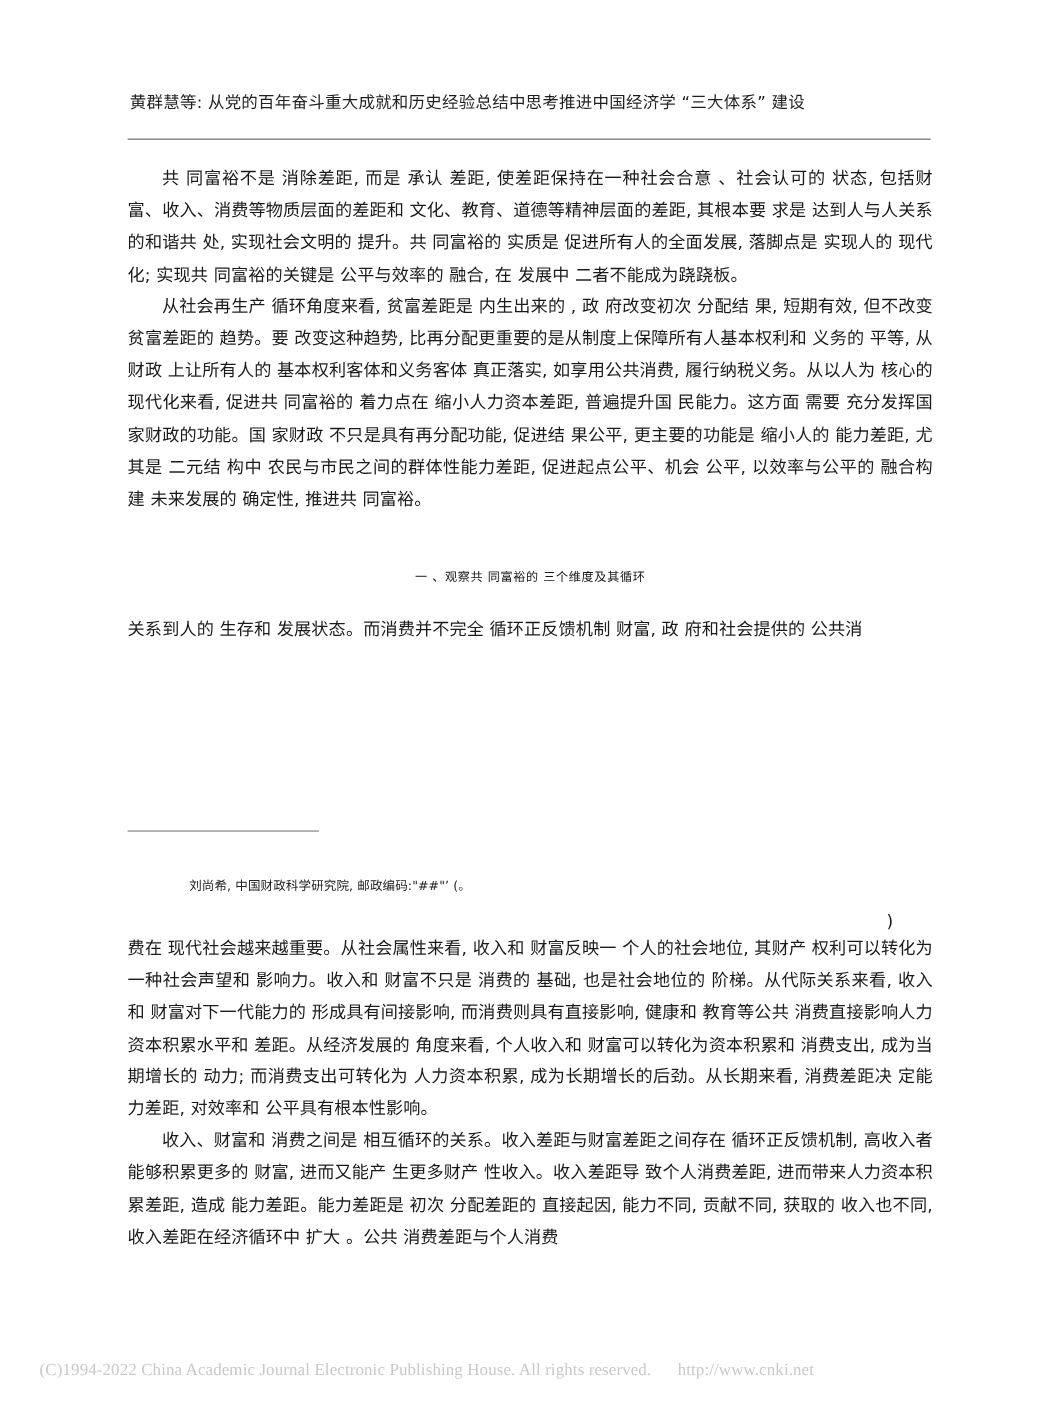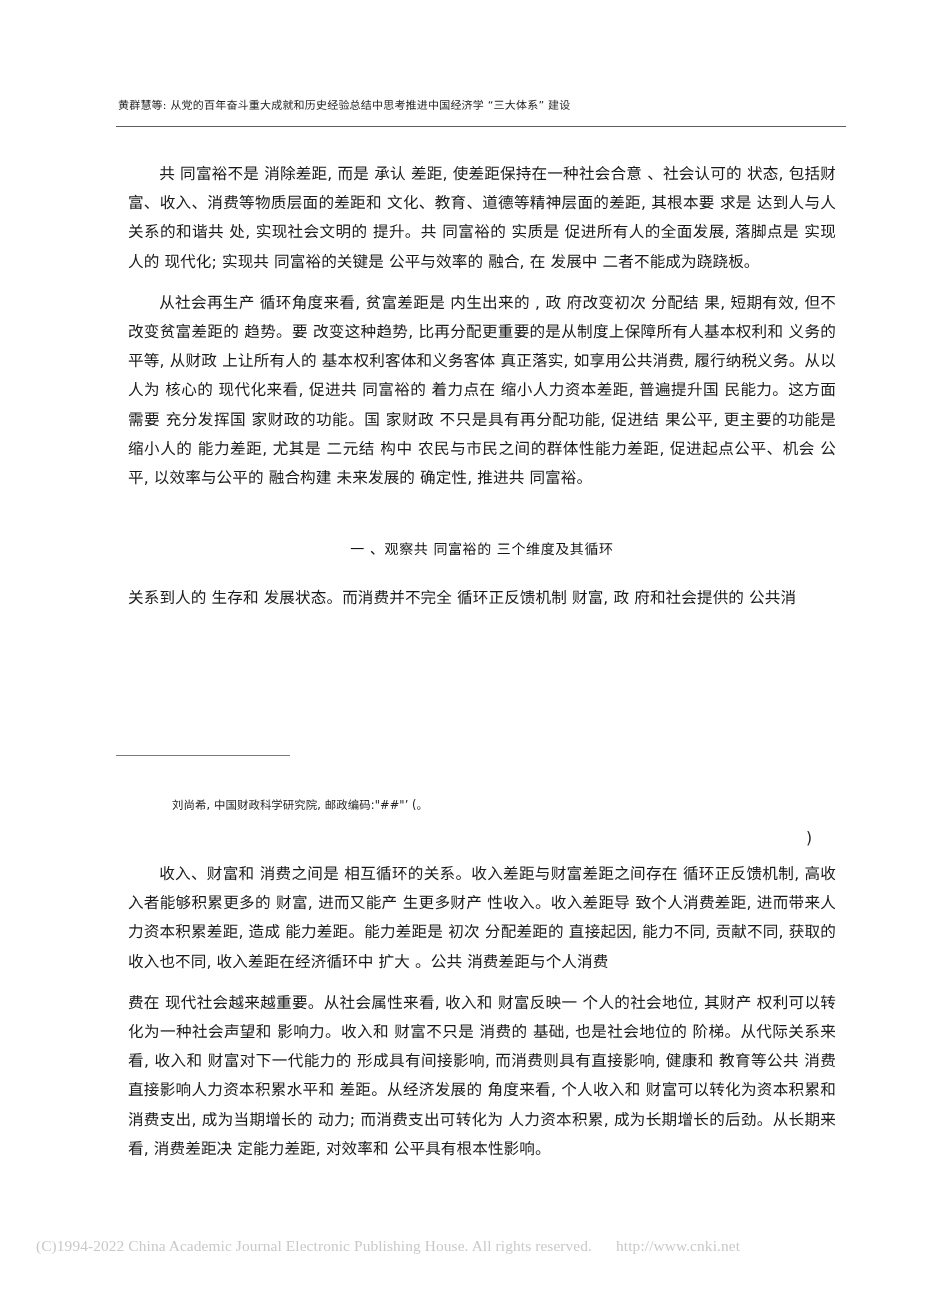--- a/index.html
+++ b/index.html
@@ -21,23 +21,23 @@
     margin: 0 auto;
     background: #ffffff;
     overflow: hidden;
     box-sizing: border-box;
   }
 
   
   .running-head {
     position: absolute;
     left: 118px;
-    top: 96px;
+    top: 83px;
     width: 730px;
-    font-size: 11px;
+    font-size: 15px;
     line-height: 20px;
     letter-spacing: 0.2px;
     color: #1f1f1f;
     white-space: nowrap;
     overflow: hidden;
   }
   .head-rule {
     position: absolute;
     left: 116px;
     top: 126px;
@@ -48,33 +48,33 @@
 
   
   .body-col {
     position: absolute;
     left: 116px;
     top: 148px;
     width: 732px;
   }
 
   p.para {
-    margin: 12px;
+    margin: 0;
     font-size: 15.6px;
     line-height: 29.2px;
     text-align: justify;
     text-justify: inter-ideograph;
     letter-spacing: 0.1px;
     color: #1a1a1a;
   }
   p.indent { text-indent: 2em; }
 
   .section-title {
-    margin: 4px;
-    font-size: 14px;
+    margin: 15px;
+    font-size: 11px;
     line-height: 29.2px;
     text-align: center;
     font-weight: 400;
     letter-spacing: 0.6px;
     color: #141414;
   }
   .gap-before-title { height: 26px; }
   .gap-after-title  { height: 4px; }
 
   
@@ -156,23 +156,23 @@
   </div>
 
   <div class="fn-rule"></div>
 
   <div class="footnote">刘尚希, 中国财政科学研究院, 邮政编码:"##"’ (。</div>
 
   <div class="stray-paren">)</div>
 
   <div class="body-col-lower">
 
+    <p class="para">费在 现代社会越来越重要。从社会属性来看, 收入和 财富反映一 个人的社会地位, 其财产 权利可以转化为一种社会声望和 影响力。收入和 财富不只是 消费的 基础, 也是社会地位的 阶梯。从代际关系来看, 收入和 财富对下一代能力的 形成具有间接影响, 而消费则具有直接影响, 健康和 教育等公共 消费直接影响人力资本积累水平和 差距。从经济发展的 角度来看, 个人收入和 财富可以转化为资本积累和 消费支出, 成为当期增长的 动力; 而消费支出可转化为 人力资本积累, 成为长期增长的后劲。从长期来看, 消费差距决 定能力差距, 对效率和 公平具有根本性影响。</p>
+
     <p class="para indent">收入、财富和 消费之间是 相互循环的关系。收入差距与财富差距之间存在 循环正反馈机制, 高收入者能够积累更多的 财富, 进而又能产 生更多财产 性收入。收入差距导 致个人消费差距, 进而带来人力资本积累差距, 造成 能力差距。能力差距是 初次 分配差距的 直接起因, 能力不同, 贡献不同, 获取的 收入也不同, 收入差距在经济循环中 扩大 。公共 消费差距与个人消费</p>
-
-    <p class="para">费在 现代社会越来越重要。从社会属性来看, 收入和 财富反映一 个人的社会地位, 其财产 权利可以转化为一种社会声望和 影响力。收入和 财富不只是 消费的 基础, 也是社会地位的 阶梯。从代际关系来看, 收入和 财富对下一代能力的 形成具有间接影响, 而消费则具有直接影响, 健康和 教育等公共 消费直接影响人力资本积累水平和 差距。从经济发展的 角度来看, 个人收入和 财富可以转化为资本积累和 消费支出, 成为当期增长的 动力; 而消费支出可转化为 人力资本积累, 成为长期增长的后劲。从长期来看, 消费差距决 定能力差距, 对效率和 公平具有根本性影响。</p>
 
   </div>
 
   <div class="copyright">
     <span>(C)1994-2022 China Academic Journal Electronic Publishing House. All rights reserved.</span><span class="url">http://www.cnki.net</span>
   </div>
 
 </div>
 
 </body></html>

